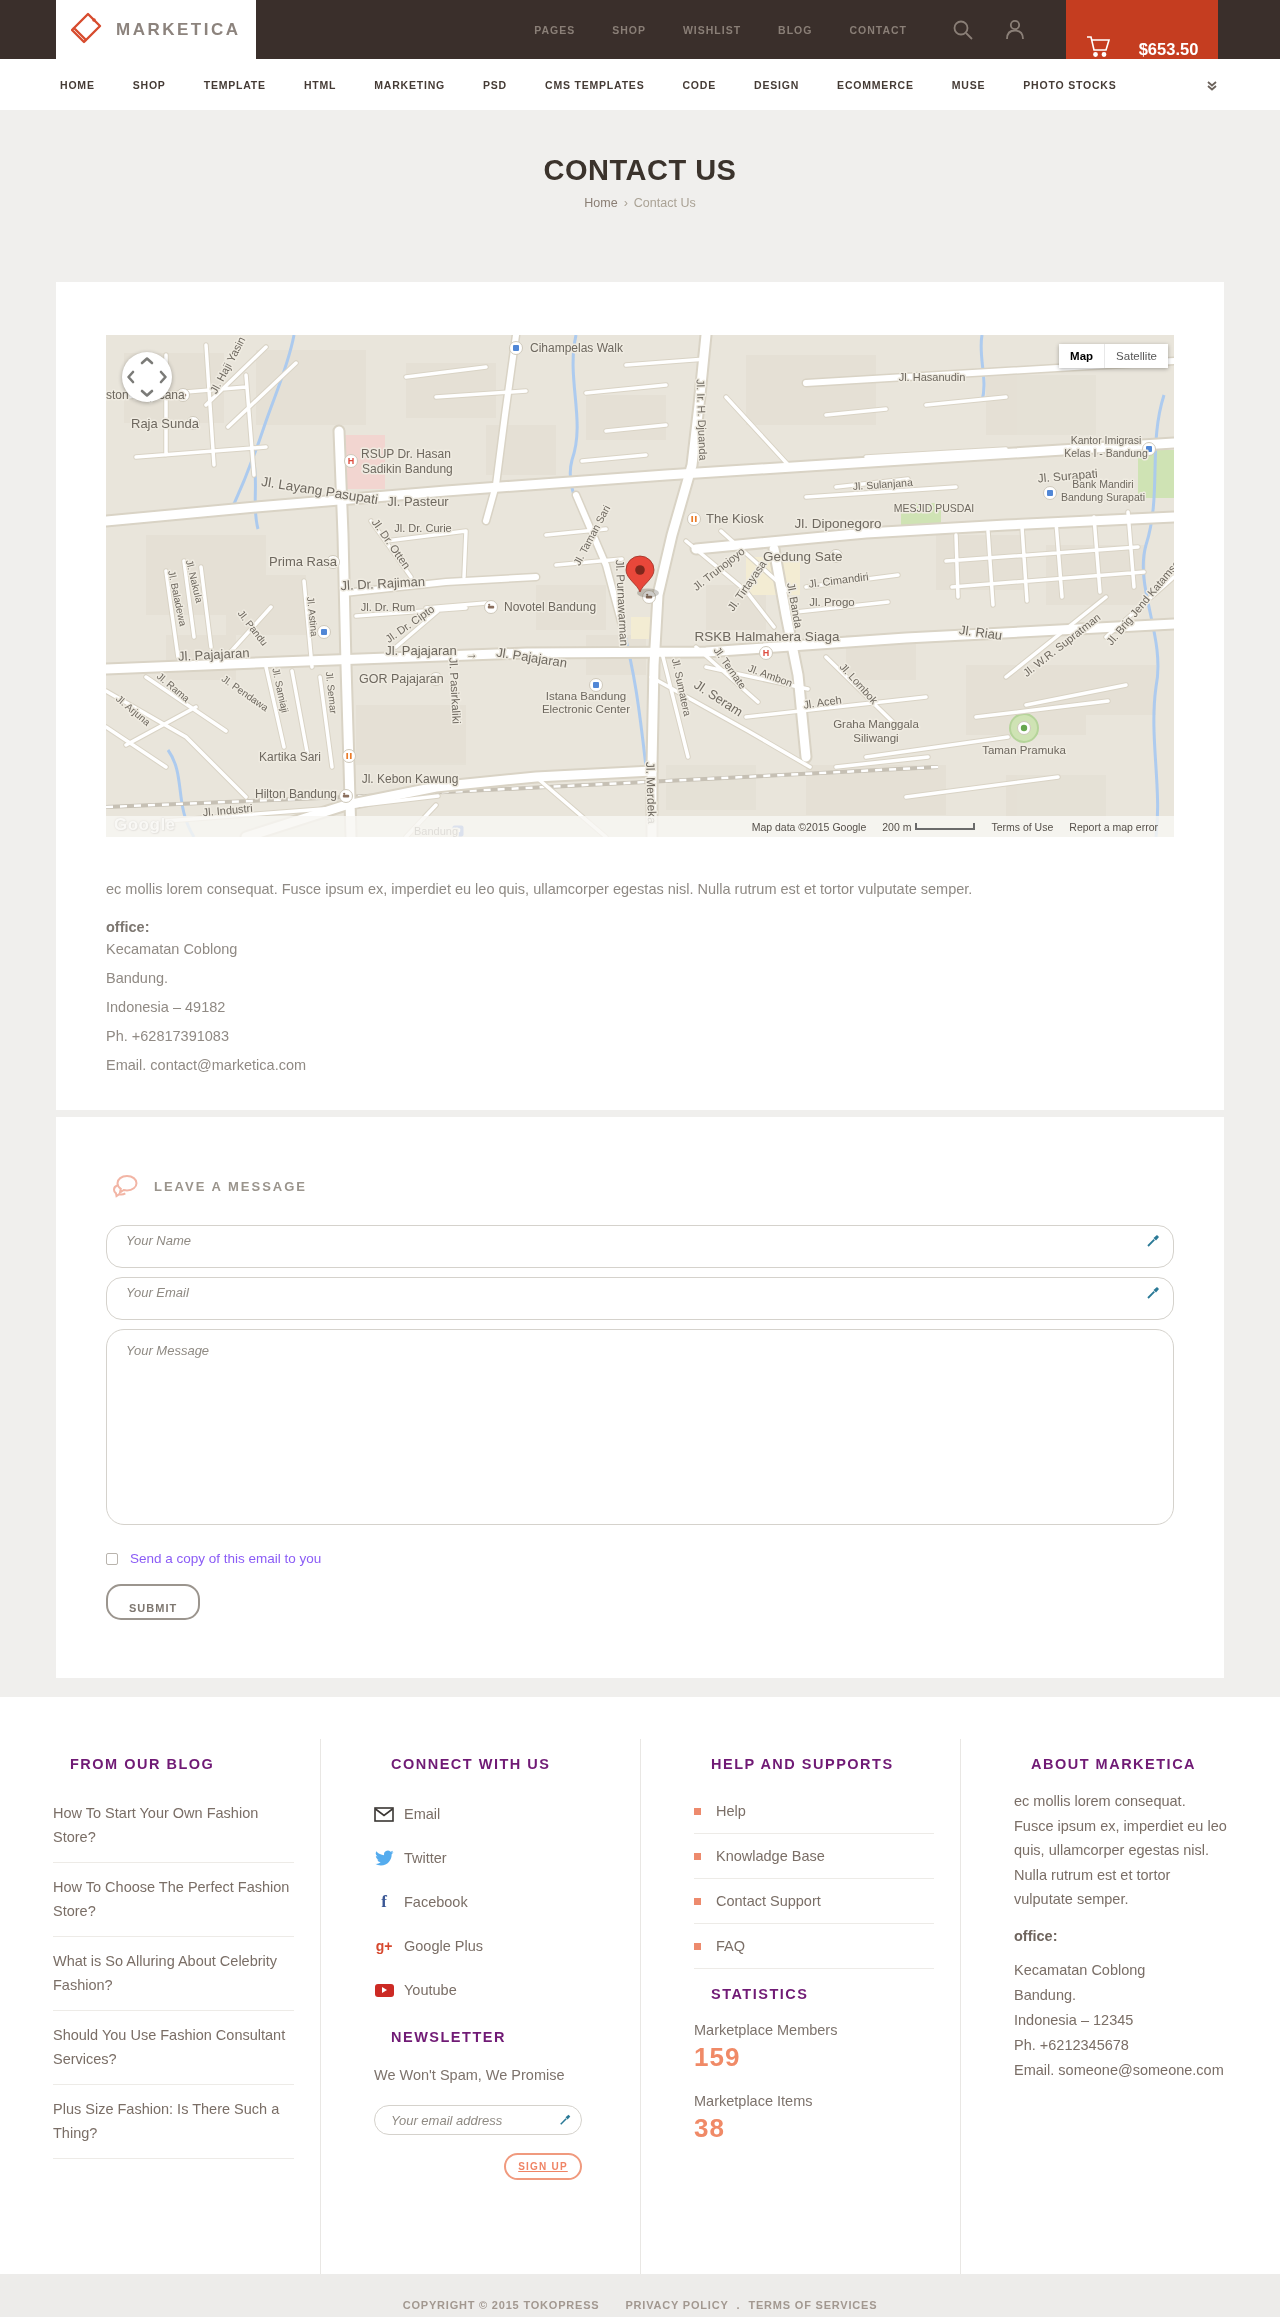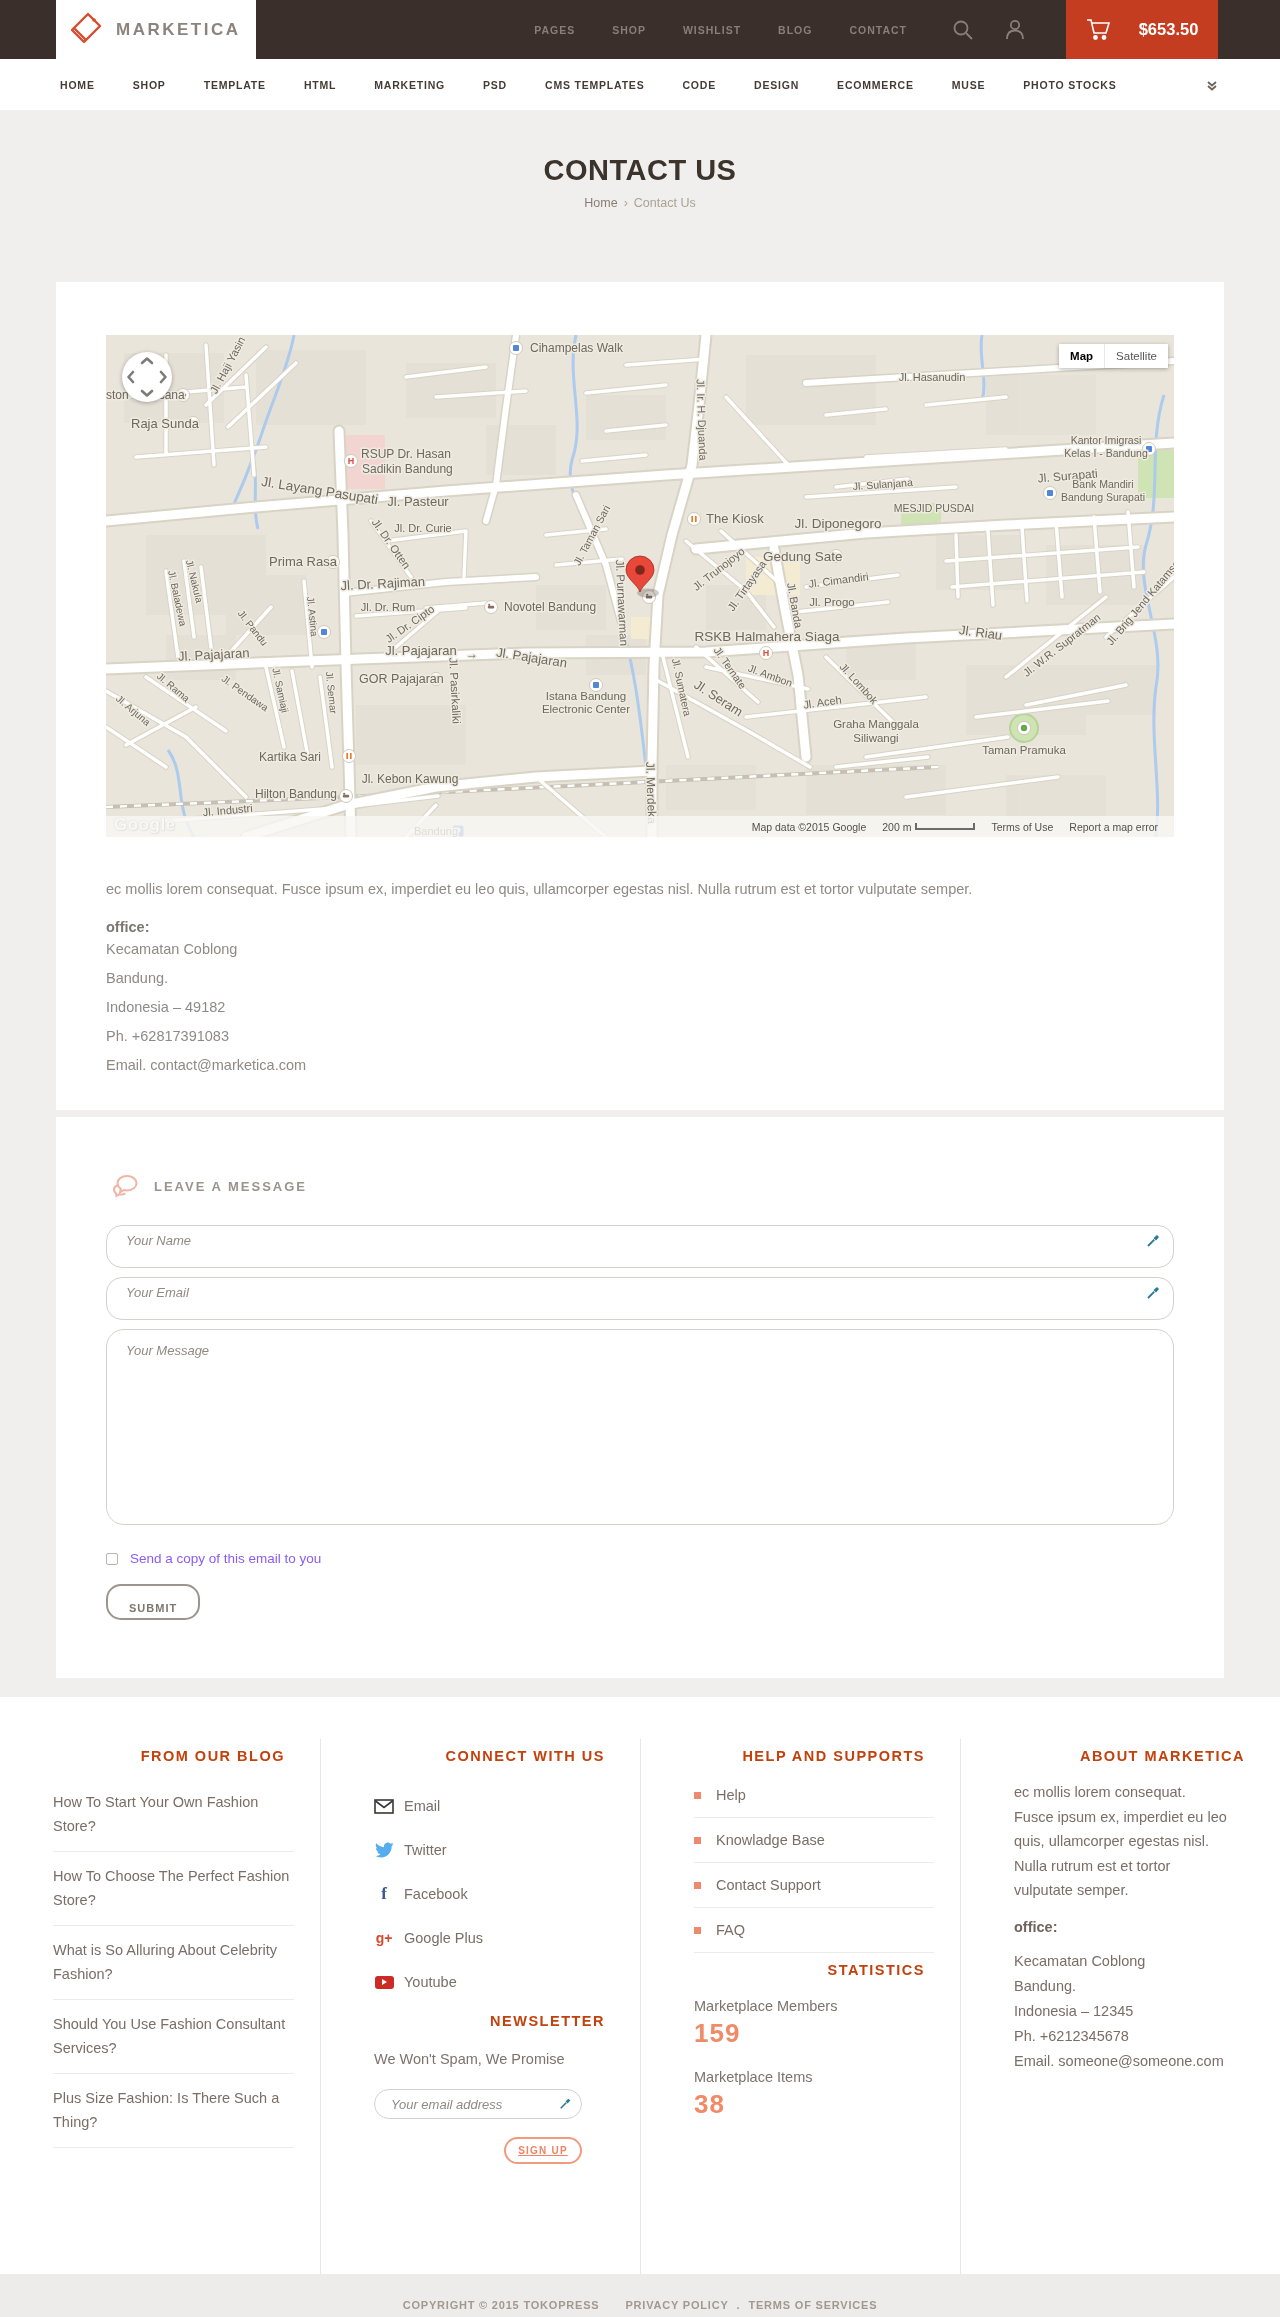--- a/index.html
+++ b/index.html
@@ -12,21 +12,21 @@
   a { text-decoration:none; color:inherit; cursor:pointer; }
 
   
   .topbar { height:59px; background:#3a2f2b; display:flex; align-items:center; padding-right:62px; }
   .logo { width:200px; height:59px; background:#fff; margin-left:56px; display:flex; align-items:center; gap:11px; padding-left:15px; }
   .brand { font-size:17px; font-weight:bold; letter-spacing:2.5px; color:#8c837d; }
   .topnav { margin-left:auto; display:flex; gap:37px; }
   .topnav a { font-size:10.5px; font-weight:bold; letter-spacing:1px; color:#8a7f77; }
   .hdr-icons { display:flex; gap:30px; margin-left:44px; align-items:center; }
   .hdr-icons span { display:inline-flex; cursor:pointer; }
-  .cart { margin-left:40px; width:152px; height:59px; background:#c53d20; display:flex; align-items:center; justify-content:center; gap:28px; cursor:pointer; }
+  .cart { margin-left:40px; width:152px; height:59px; background:#c53d20; display:flex; align-items:flex-end; justify-content:center; gap:28px; cursor:pointer; }
   .cart-total { color:#fff; font-size:16.5px; font-weight:bold; }
 
   
   .subnav { height:51px; background:#fff; display:flex; align-items:center; gap:38px; padding:0 62px 0 60px; }
   .subnav a { font-size:10.5px; font-weight:bold; letter-spacing:.8px; color:#453b35; }
   .subnav .chev { margin-left:auto; display:inline-flex; cursor:pointer; }
 
   
   .hero { padding-top:44px; text-align:center; }
   .hero h1 { margin:0; font-size:29px; font-weight:bold; letter-spacing:.5px; color:#3b332c; }
@@ -67,21 +67,21 @@
   textarea.msg { display:block; width:100%; height:196px; margin-top:9px; border-radius:18px; border:1px solid #d5d2cc; padding:13px 19px; font-family:"Liberation Sans",sans-serif; font-size:13px; color:#555; resize:none; outline:none; }
   .copyrow { margin-top:26px; display:flex; align-items:center; gap:12px; font-size:13.5px; color:#8b5cf6; cursor:pointer; width:fit-content; }
   .cb { width:12px; height:12px; border:1px solid #b9b4ad; border-radius:2px; background:#fff; }
   .submit { margin-top:18px; height:29px; padding:16px 21px; border-radius:15px; border:2px solid #9b958e; background:#fff; font-family:"Liberation Sans",sans-serif; font-size:11px; font-weight:bold; letter-spacing:1px; color:#7e7770; cursor:pointer;text-align:right; }
 
   
   footer { background:#fff; margin-top:19px; padding-top:42px; }
   .cols { display:grid; grid-template-columns:repeat(4,320px); min-height:535px; }
   .col { padding:0 26px 40px 53px; }
   .col + .col { border-left:1px solid #e9e7e4; }
-  h4.ft { margin:9px; font-size:14.5px; font-weight:bold; letter-spacing:1.5px; color:#c2410c;text-align:right; }
+  h4.ft { margin:17px; font-size:14.5px; font-weight:bold; letter-spacing:1.5px; color:#701a75; }
   .bloglist { list-style:none; margin:14px 0 0; padding:0; }
   .bloglist li { padding:12px 0 13px; border-bottom:1px solid #edebe7; }
   .bloglist a { font-size:14.5px; line-height:24px; color:#7a6e66; display:block; }
   .social { list-style:none; margin:20px 0 0; padding:0; }
   .social li { height:44px; display:flex; align-items:center; gap:10px; cursor:pointer; }
   .social .slabel { font-size:14.5px; color:#7a6e66; }
   .sicon { width:20px; display:inline-flex; justify-content:center; }
   .fb-f { font-family:"Liberation Serif",serif; font-weight:bold; font-size:17px; color:#3a5795; }
   .gp { font-weight:bold; font-size:14px; color:#d6492f; }
   .yt { width:19px; height:13px; background:#cc2a24; border-radius:3px; display:inline-flex; align-items:center; justify-content:center; }

